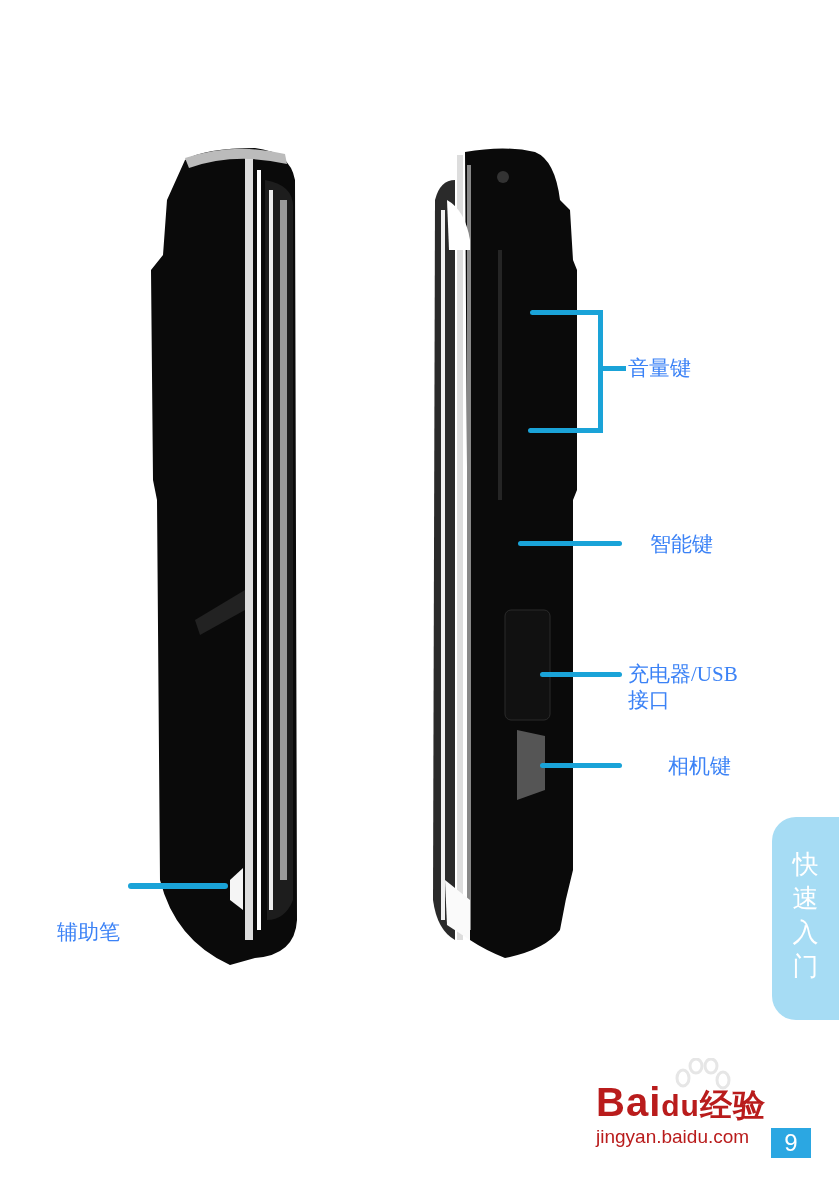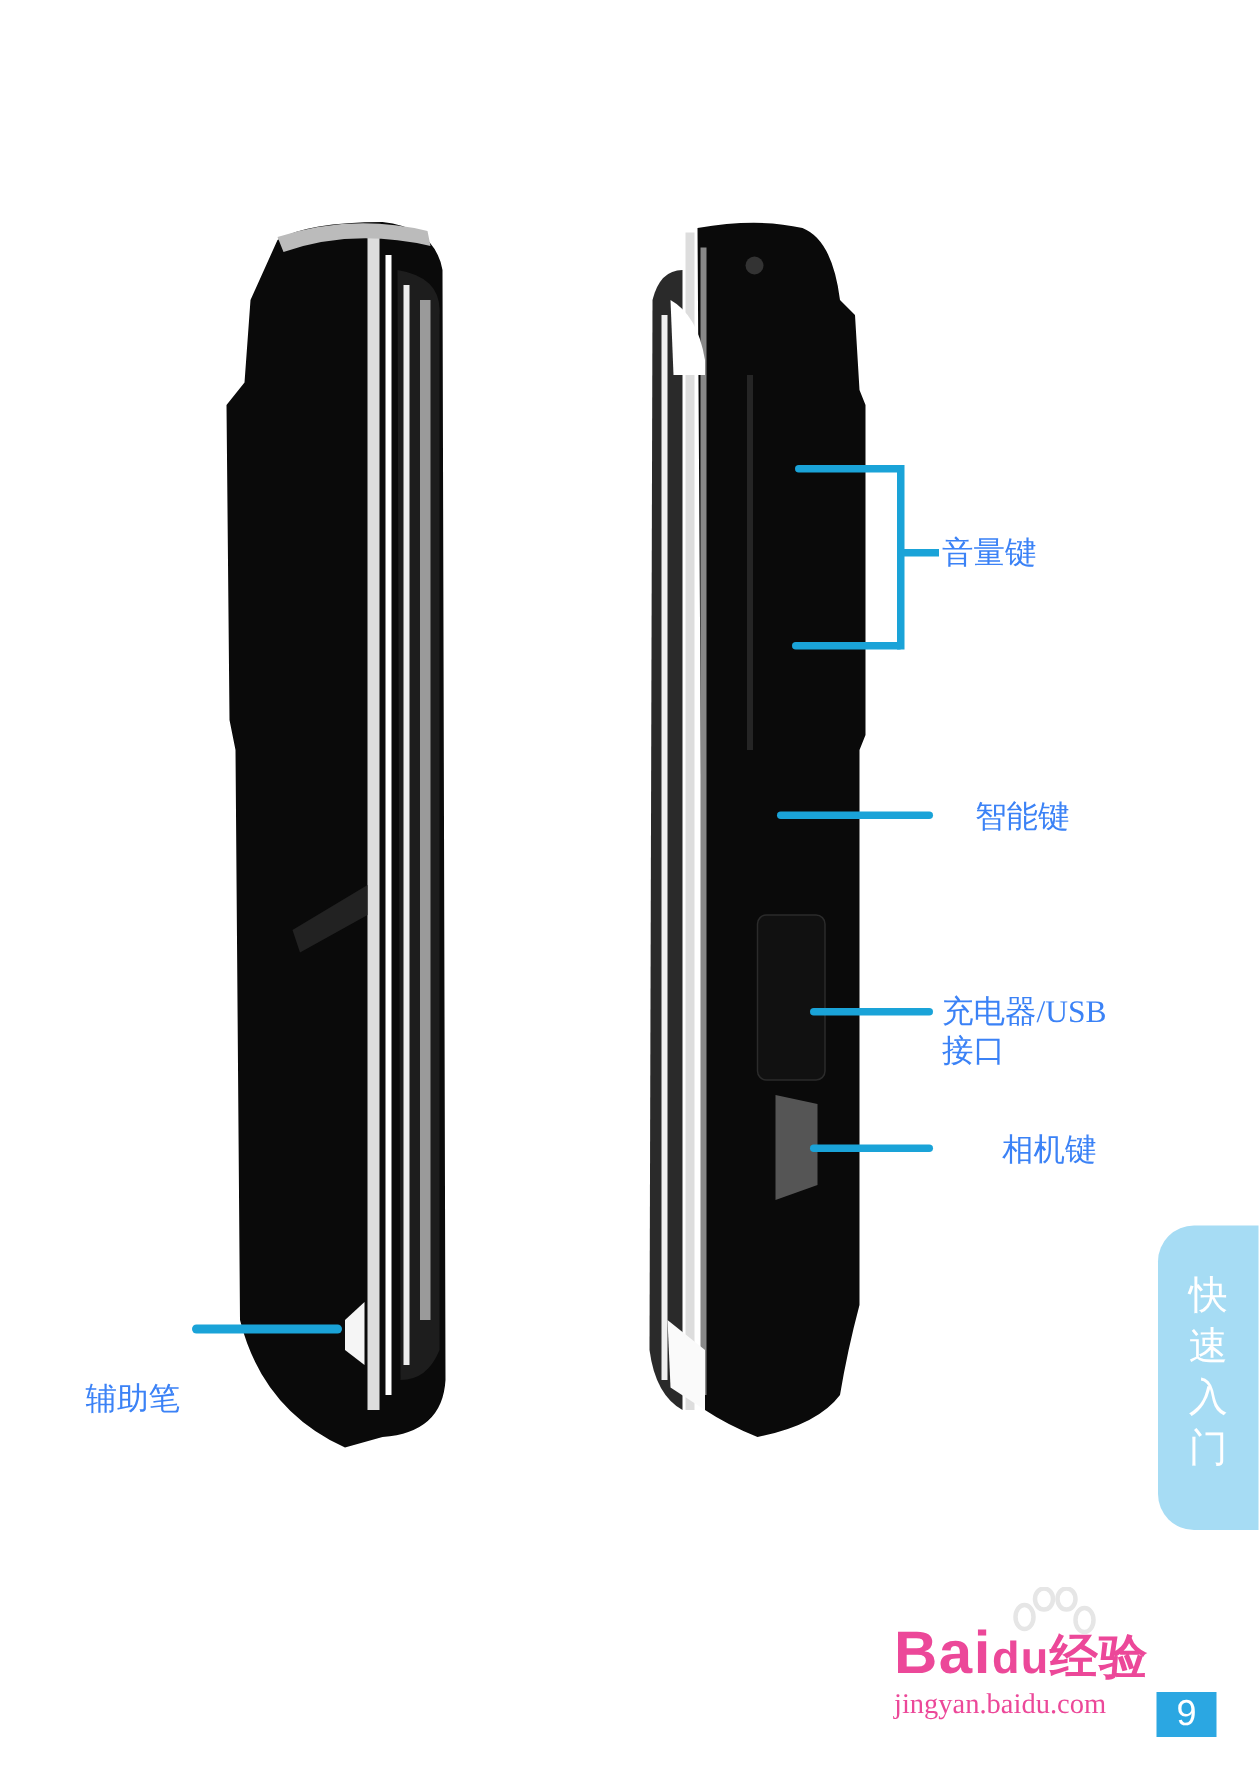--- a/index.html
+++ b/index.html
@@ -3,23 +3,23 @@
 <meta charset="utf-8">
 <style>
   html,body{margin:0;padding:0;background:#fff;}
   body{width:839px;height:1191px;position:relative;overflow:hidden;font-family:"DejaVu Sans","Liberation Sans",sans-serif;}
   .phone{position:absolute;}
   .label{position:absolute;font-size:21px;color:#3b82f6;line-height:26px;white-space:nowrap;}
   .line{position:absolute;background:#1aa3d8;}
   .side-tab{position:absolute;left:772px;top:817px;width:67px;height:203px;background:#a6dcf4;border-radius:24px 0 0 24px;}
   .side-tab .ch{display:block;color:#fff;font-size:26px;text-align:center;line-height:34px;}
   .side-tab .inner{position:absolute;top:30px;left:0;width:67px;}
-  .wm{position:absolute;left:596px;top:1080px;color:#ec4899;}
+  .wm{position:absolute;left:596px;top:1080px;color:#b91c1c;}
   .wm .big{font-size:40px;font-weight:bold;letter-spacing:1px;font-family:"Liberation Sans",sans-serif;}
-  .wm .small{position:absolute;left:0;top:46px;font-size:19px;font-family:Liberation Serif, serif;white-space:nowrap;}
+  .wm .small{position:absolute;left:0;top:46px;font-size:19px;font-family:Liberation Sans, sans-serif;white-space:nowrap;}
   .page-num{position:absolute;left:771px;top:1128px;width:40px;height:30px;background:#2ba7e2;color:#fff;font-size:24px;line-height:30px;text-align:center;font-family:"Liberation Sans",sans-serif;}
 </style>
 </head>
 <body>
 
 <svg class="phone" style="left:145px;top:140px" width="170" height="830" viewBox="0 0 170 830">
   <path d="M40 20 Q60 8 110 8 Q145 12 150 40 L152 780 Q150 815 110 818 L85 825 Q30 800 15 740 L12 360 L8 340 L6 130 L18 115 L22 60 Z" fill="#0a0a0a"></path>
   <path d="M100 15 L108 15 L108 800 L100 800 Z" fill="#ddd"></path>
   <path d="M112 30 L116 30 L116 790 L112 790 Z" fill="#fff"></path>
   <path d="M120 40 Q150 45 148 70 L148 760 Q140 780 122 780 Z" fill="#1d1d1d"></path>

